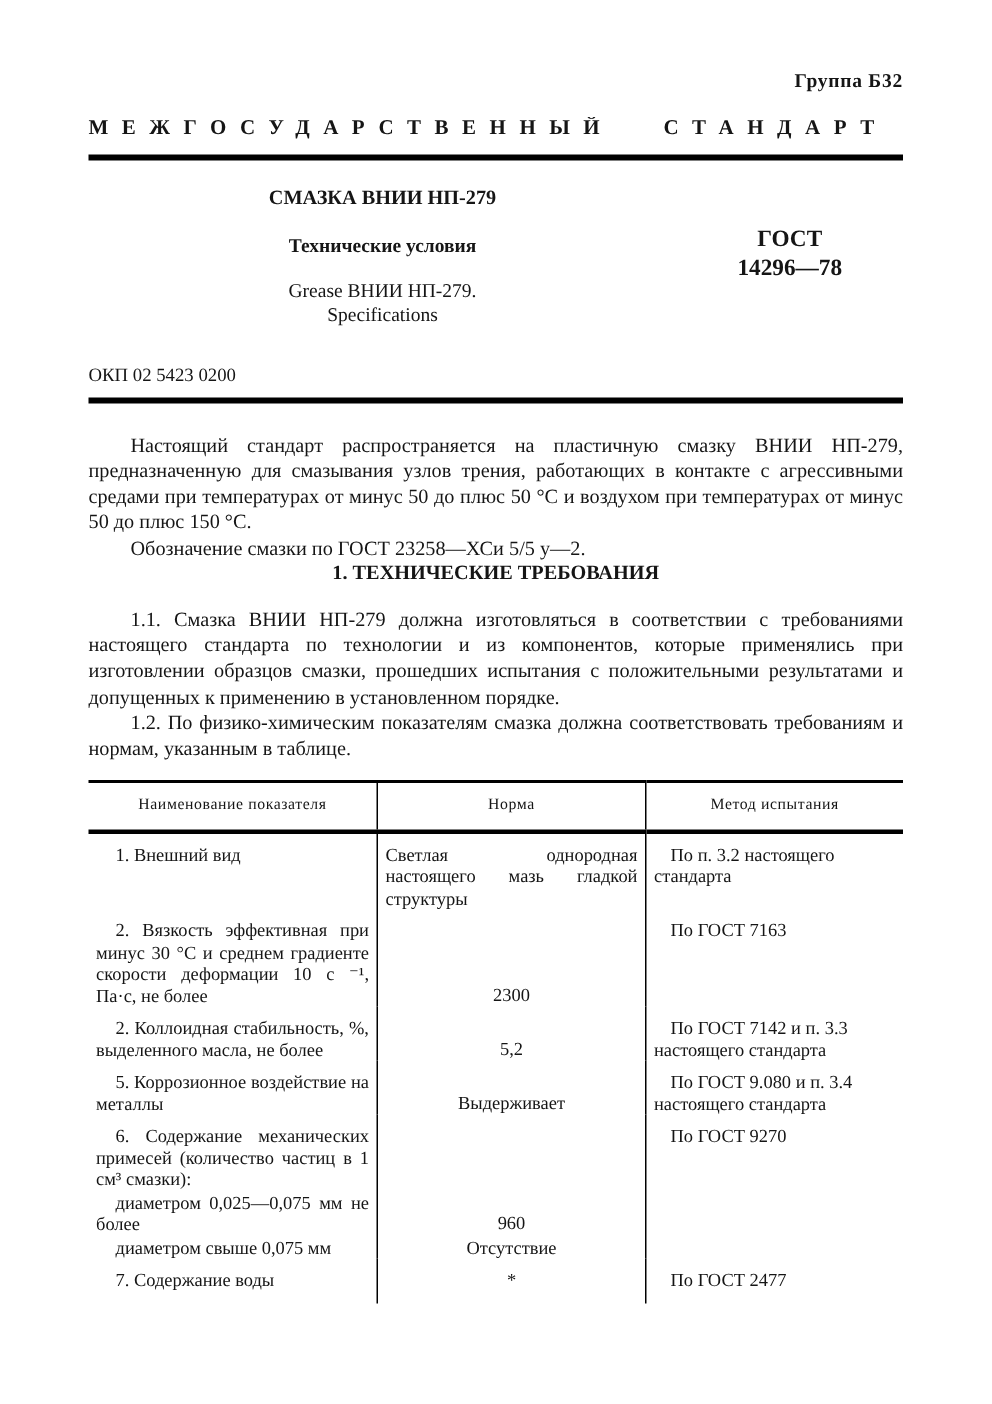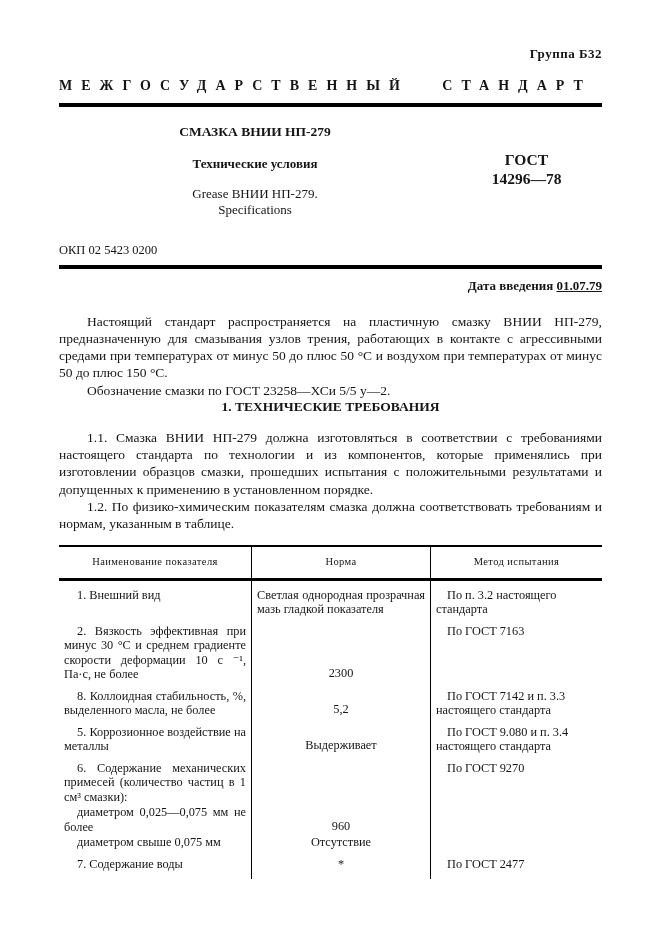--- a/index.html
+++ b/index.html
@@ -154,24 +154,20 @@
     <div class="title-right">
       <div>ГОСТ</div>
       <div>14296—78</div>
     </div>
   </div>
 
   <div class="okp-line">ОКП 02 5423 0200</div>
 
   <div class="rule-thick2"></div>
 
-  <div class="date-line">
-    <span>Дата введения</span>
-    <span class="date-underlined">01.07.79</span>
-  </div>
 
   <div class="intro-block">
     <p class="body-par">Настоящий стандарт распространяется на пластичную смазку ВНИИ НП-279, предназначенную для смазывания узлов трения, работающих в контакте с агрессивными средами при температурах от минус 50 до плюс 50 °С и воздухом при температурах от минус 50 до плюс 150 °С.</p>
     <p class="body-par">Обозначение смазки по ГОСТ 23258—ХСи 5/5 у—2.</p>
   </div>
 
   <div class="section-heading">1. ТЕХНИЧЕСКИЕ ТРЕБОВАНИЯ</div>
 
   <p class="body-par">1.1. Смазка ВНИИ НП-279 должна изготовляться в соответствии с требованиями настоящего стандарта по технологии и из компонентов, которые применялись при изготовлении образцов смазки, прошедших испытания с положительными результатами и допущенных к применению в установленном порядке.</p>
   <p class="body-par">1.2. По физико-химическим показателям смазка должна соответствовать требованиям и нормам, указанным в таблице.</p>
@@ -183,38 +179,38 @@
         <th class="c2">Норма</th>
         <th class="c3">Метод испытания</th>
       </tr>
     </thead>
     <tbody>
       <tr>
         <td class="c1">
             <div class="ind">1. Внешний вид</div>
           </td>
         <td class="c2">
-            <div class="just">Светлая однородная прозрачная мазь гладкой показателя</div>
+            <div class="just">Светлая однородная настоящего мазь гладкой структуры</div>
           </td>
         <td class="c3">
             <div class="ind">По п. 3.2 настоящего стандарта</div>
           </td>
       </tr>
       <tr>
         <td class="c1">
             <div class="ind">2. Вязкость эффективная при минус 30 °С и среднем градиенте скорости деформации 10 с ⁻¹, Па·с, не более</div>
           </td>
         <td class="c2 vbot">2300</td>
         <td class="c3">
             <div class="ind">По ГОСТ 7163</div>
           </td>
       </tr>
       <tr>
         <td class="c1">
-            <div class="ind">8. Коллоидная стабильность, %, выделенного масла, не более</div>
+            <div class="ind">2. Коллоидная стабильность, %, выделенного масла, не более</div>
           </td>
         <td class="c2 vbot">5,2</td>
         <td class="c3">
             <div class="ind">По ГОСТ 7142 и п. 3.3 настоящего стандарта</div>
           </td>
       </tr>
       <tr>
         <td class="c1">
             <div class="ind">5. Коррозионное воздействие на металлы</div>
           </td>

